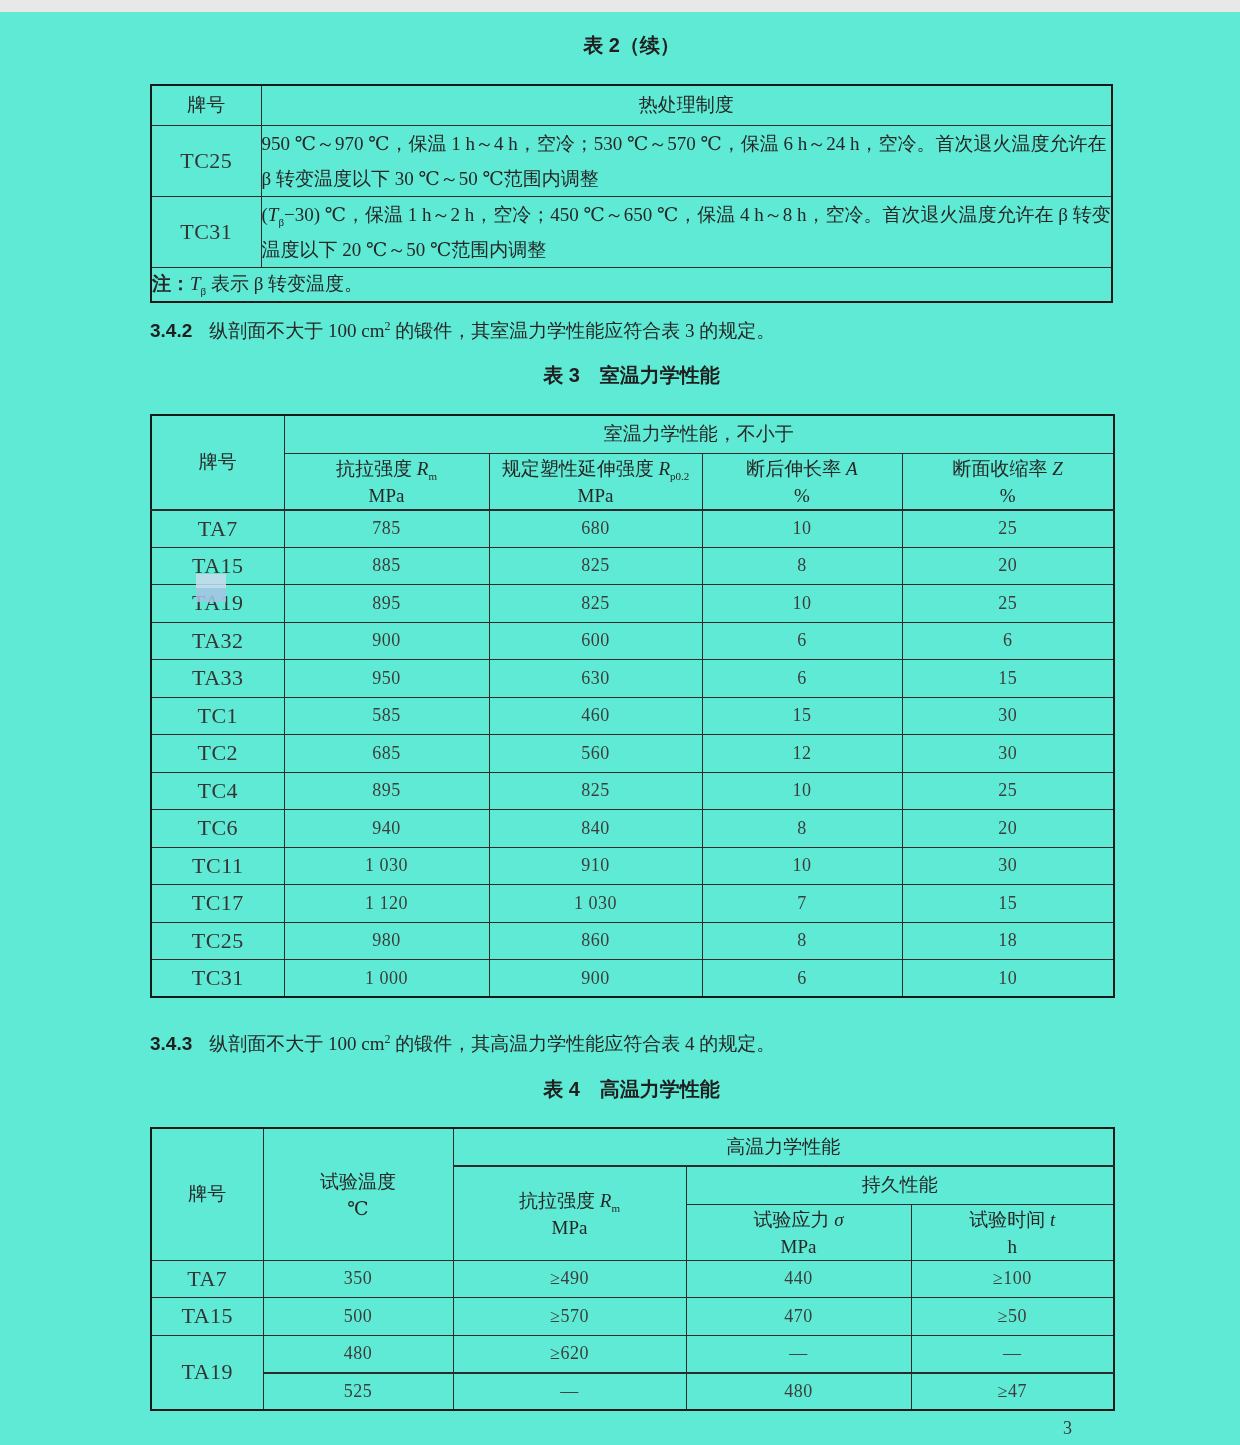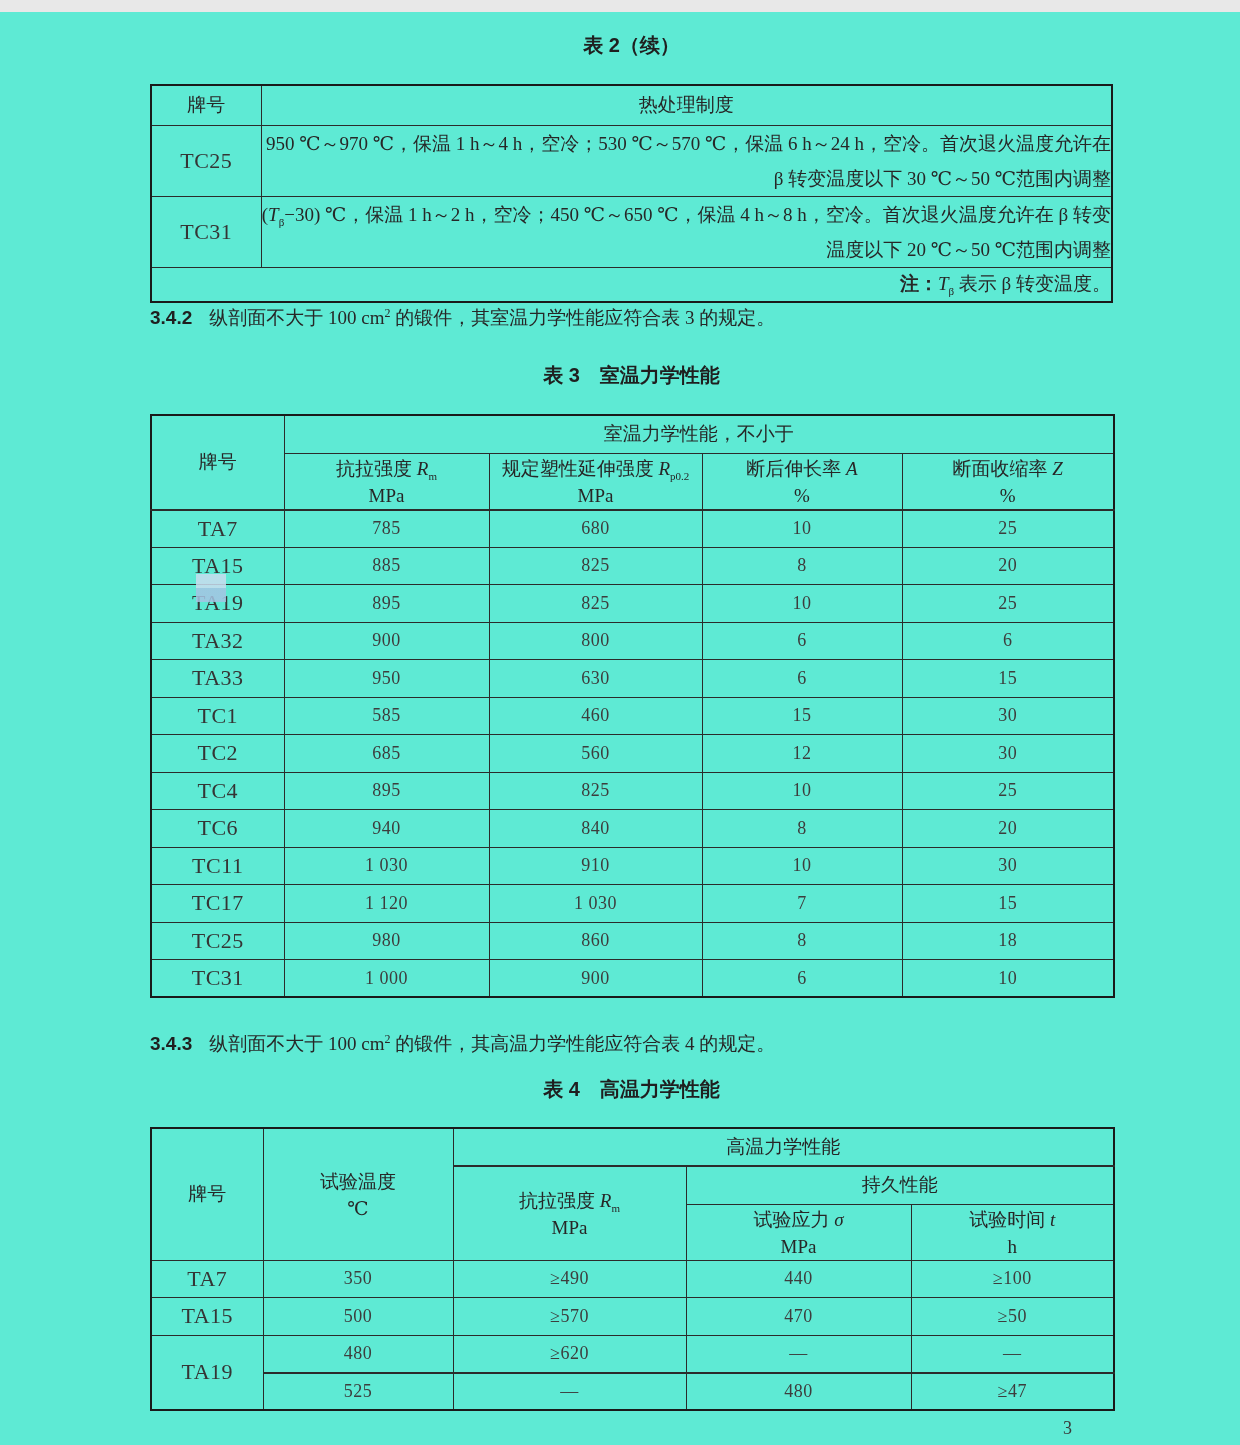--- a/index.html
+++ b/index.html
@@ -21,24 +21,24 @@
   }
   table.tbl td{
     border:1px solid #2b2b2b;vertical-align:middle;
     padding:0;overflow:hidden;
   }
   .c{text-align:center;}
   .hd{font-size:19px;color:#272727;}
   .grade{font-size:22px;color:#353535;letter-spacing:.5px;}
   .num{font-size:18px;color:#3d3d3d;letter-spacing:.5px;}
   .longtext{
-    font-size:19px;line-height:35px;text-align:right;
+    font-size:19px;line-height:35px;text-align:left;
     padding:0 12px 0 13px;color:#272727;
   }
-  .notecell{font-size:19px;text-align:right;padding-left:50px;color:#272727;}
+  .notecell{font-size:19px;text-align:left;padding-left:50px;color:#272727;}
   .note-prefix{
     font-family:"Liberation Sans","DejaVu Sans",sans-serif;
     font-weight:bold;font-style:normal;
   }
   .sym{font-style:italic;font-family:"Liberation Serif","DejaVu Serif",serif;}
   .sb{font-size:11px;line-height:0;}
   .l1{line-height:27px;padding-top:1px;}
   .l2{line-height:27px;}
   .hsep{border-bottom-width:2px !important;}
   .section{
@@ -91,21 +91,21 @@
     <tr class="t2-big">
       <td class="c grade">TC31</td>
       <td class="longtext"><span>(</span><i class="sym">T</i><sub class="sb">β</sub><span>−30) ℃，保温 1 h～2 h，空冷；450 ℃～650 ℃，保温 4 h～8 h，空冷。首次退火温度允许在 β 转变温度以下 20 ℃～50 ℃范围内调整</span></td>
     </tr>
     <tr class="t2-note">
       <td colspan="2" class="notecell"><b class="note-prefix">注：</b><i class="sym">T</i><sub class="sb">β</sub><span> 表示 β 转变温度。</span></td>
     </tr>
   </tbody>
     </table>
 
-  <p class="abs section" style="top:287px;"><span class="sec-num">3.4.2</span><span>纵剖面不大于 100 cm</span><sup>2</sup><span> 的锻件，其室温力学性能应符合表 3 的规定。</span></p>
+  <p class="abs section" style="top:300px;"><span class="sec-num">3.4.2</span><span>纵剖面不大于 100 cm</span><sup>2</sup><span> 的锻件，其室温力学性能应符合表 3 的规定。</span></p>
 
   <div class="abs tbl-title" style="top:350px;">表 3　室温力学性能</div>
 
   <table class="tbl abs" style="left:150px;top:402px;">
     <colgroup>
       <col style="width:133px">
         <col style="width:205px">
         <col style="width:213px">
         <col style="width:200px">
         <col style="width:212px">
@@ -150,21 +150,21 @@
     <tr class="t3-d">
           <td class="c grade">TA19</td>
           <td class="c num">895</td>
           <td class="c num">825</td>
           <td class="c num">10</td>
           <td class="c num">25</td>
         </tr>
     <tr class="t3-d">
           <td class="c grade">TA32</td>
           <td class="c num">900</td>
-          <td class="c num">800</td>
+          <td class="c num">600</td>
           <td class="c num">6</td>
           <td class="c num">6</td>
         </tr>
     <tr class="t3-d">
           <td class="c grade">TA33</td>
           <td class="c num">950</td>
           <td class="c num">630</td>
           <td class="c num">6</td>
           <td class="c num">15</td>
         </tr>

